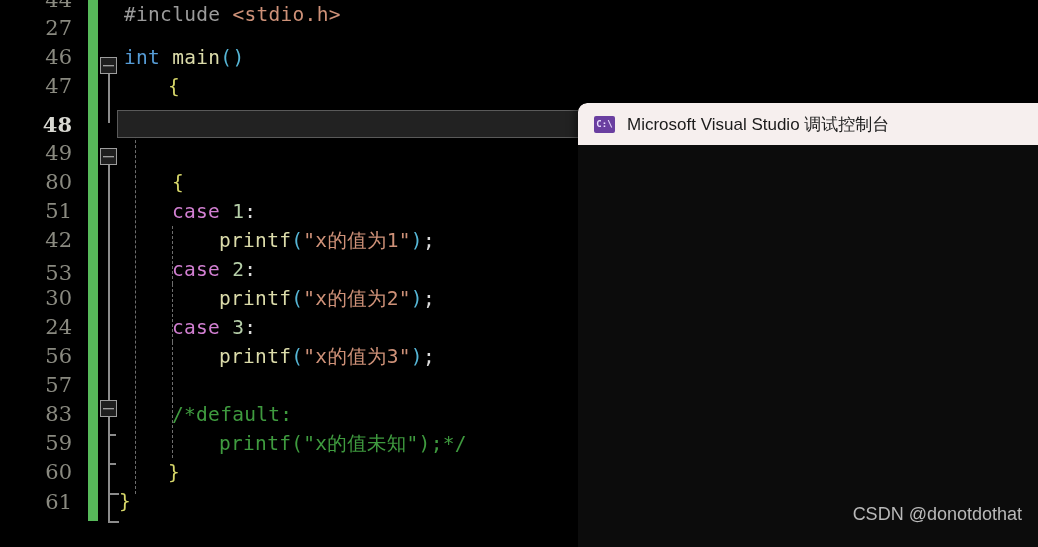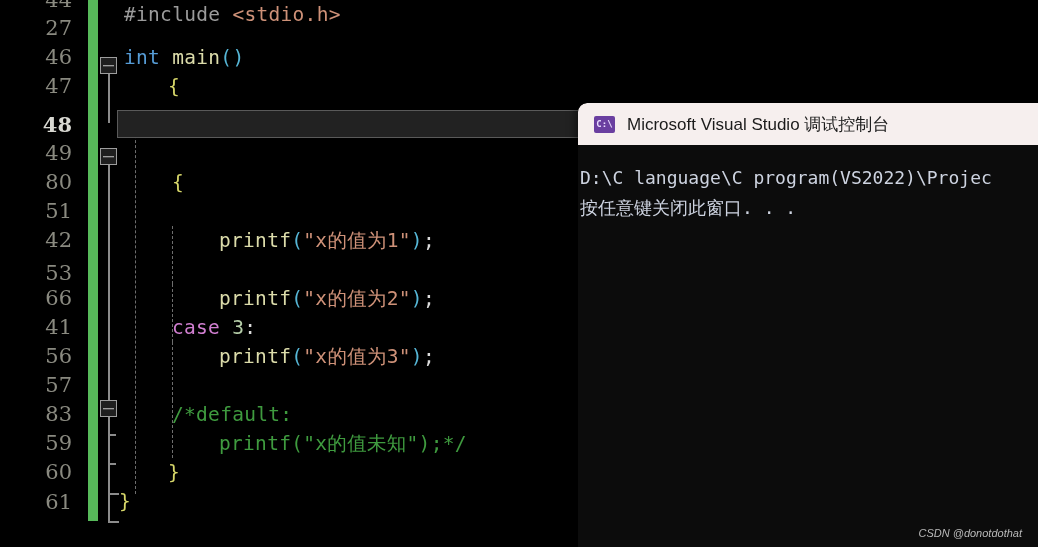--- a/index.html
+++ b/index.html
@@ -103,23 +103,23 @@
     padding:18px 0 0 0;
   }
   .cline{
     font-family:"DejaVu Sans Mono","Liberation Mono",monospace;
     font-size:18px;line-height:30px;color:#cdd3e0;
     white-space:pre;padding-left:2px;
   }
 
   
   #watermark{
-    position:absolute;right:16px;bottom:8px;
+    position:absolute;right:16px;bottom:22px;
     font-family:"Liberation Sans","DejaVu Sans",sans-serif;
-    font-size:11px;color:#b9b9b9;white-space:nowrap;font-style:italic;
+    font-size:18px;color:#b9b9b9;white-space:nowrap;
   }
 </style>
 </head>
 <body>
 
 <div id="editor">
 
   <div id="changebar" style="top:0px;height:521px;"></div>
 
   <div class="rail" style="top:72px;height:51px;"></div>
@@ -144,42 +144,44 @@
   <div class="lineno" style="top:-14px;">44</div>
   <div class="lineno" style="top:14px;">27</div>
   <div class="lineno" style="top:43px;">46</div>
   <div class="lineno" style="top:72px;">47</div>
   <div class="lineno cur" style="top:110px;">48</div>
   <div class="lineno" style="top:139px;">49</div>
   <div class="lineno" style="top:168px;">80</div>
   <div class="lineno" style="top:197px;">51</div>
   <div class="lineno" style="top:226px;">42</div>
   <div class="lineno" style="top:259px;">53</div>
-  <div class="lineno" style="top:284px;">66</div>
-  <div class="lineno" style="top:313px;">41</div>
+  <div class="lineno" style="top:284px;">30</div>
+  <div class="lineno" style="top:313px;">24</div>
   <div class="lineno" style="top:342px;">56</div>
   <div class="lineno" style="top:371px;">57</div>
   <div class="lineno" style="top:400px;">83</div>
   <div class="lineno" style="top:429px;">59</div>
   <div class="lineno" style="top:458px;">60</div>
   <div class="lineno" style="top:488px;">61</div>
 
   <div class="code" style="top:0;"><span class="pre">#include</span> <span class="inc">&lt;stdio.h&gt;</span></div>
 
   <div class="code" style="top:43px;"><span class="kw">int</span> <span class="fn">main</span><span class="paren">()</span></div>
 
   <div class="code" style="top:72px;left:168px;"><span class="brace">{</span></div>
 
 
 
   <div class="code" style="top:168px;left:172px;"><span class="brace">{</span></div>
 
+  <div class="code" style="top:197px;left:172px;"><span class="kwctl">case</span> <span class="num">1</span><span class="punct">:</span></div>
 
   <div class="code" style="top:226px;left:219px;"><span class="fn">printf</span><span class="paren">(</span><span class="str">"x的值为1"</span><span class="paren">)</span><span class="punct">;</span></div>
 
+  <div class="code" style="top:255px;left:172px;"><span class="kwctl">case</span> <span class="num">2</span><span class="punct">:</span></div>
 
   <div class="code" style="top:284px;left:219px;"><span class="fn">printf</span><span class="paren">(</span><span class="str">"x的值为2"</span><span class="paren">)</span><span class="punct">;</span></div>
 
   <div class="code" style="top:313px;left:172px;"><span class="kwctl">case</span> <span class="num">3</span><span class="punct">:</span></div>
 
   <div class="code" style="top:342px;left:219px;"><span class="fn">printf</span><span class="paren">(</span><span class="str">"x的值为3"</span><span class="paren">)</span><span class="punct">;</span></div>
 
   <div class="code cmt" style="top:400px;left:172px;">/*default:</div>
 
   <div class="code cmt" style="top:429px;left:219px;">printf("x的值未知");*/</div>
@@ -192,20 +194,16 @@
 
 <div id="console">
 
   <div id="console-title">
     <div id="console-icon">
       <span>C:\</span>
     </div>
     <div id="console-title-text">Microsoft Visual Studio 调试控制台</div>
   </div>
 
-  <div id="console-body">
-    <div class="cline">D:\C language\C program(VS2022)\Projec</div>
-    <div class="cline">按任意键关闭此窗口. . .</div>
-  </div>
 
 </div>
 
 <div id="watermark">CSDN @donotdothat</div>
 
 </body></html>

